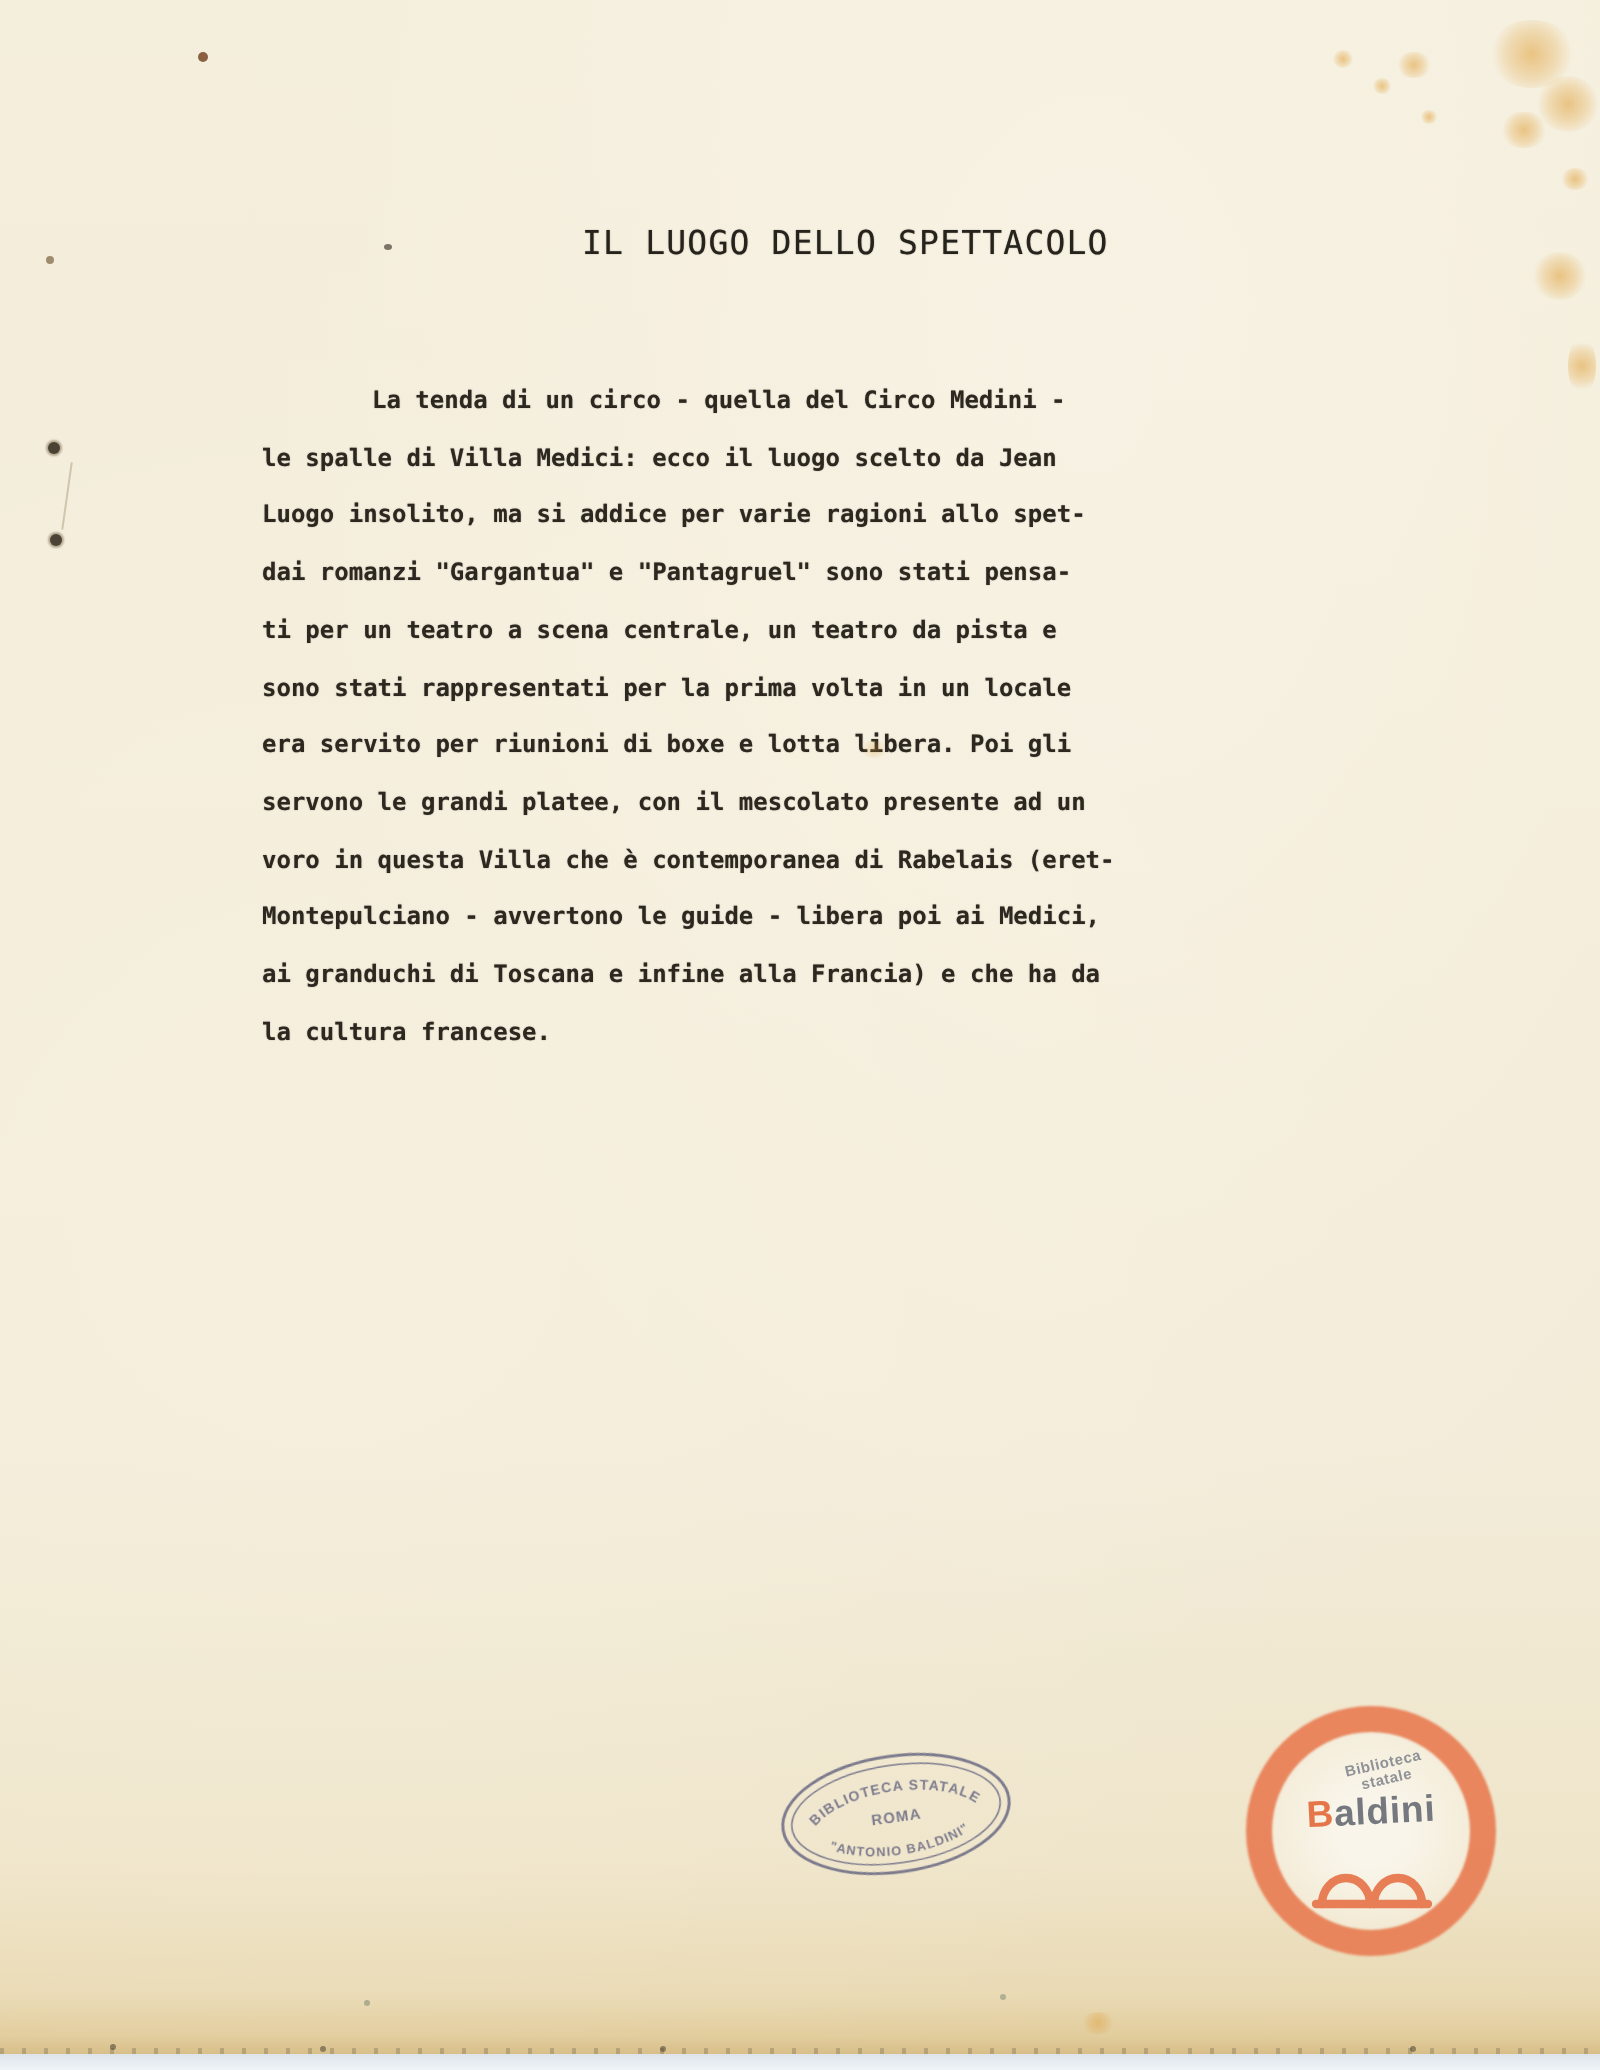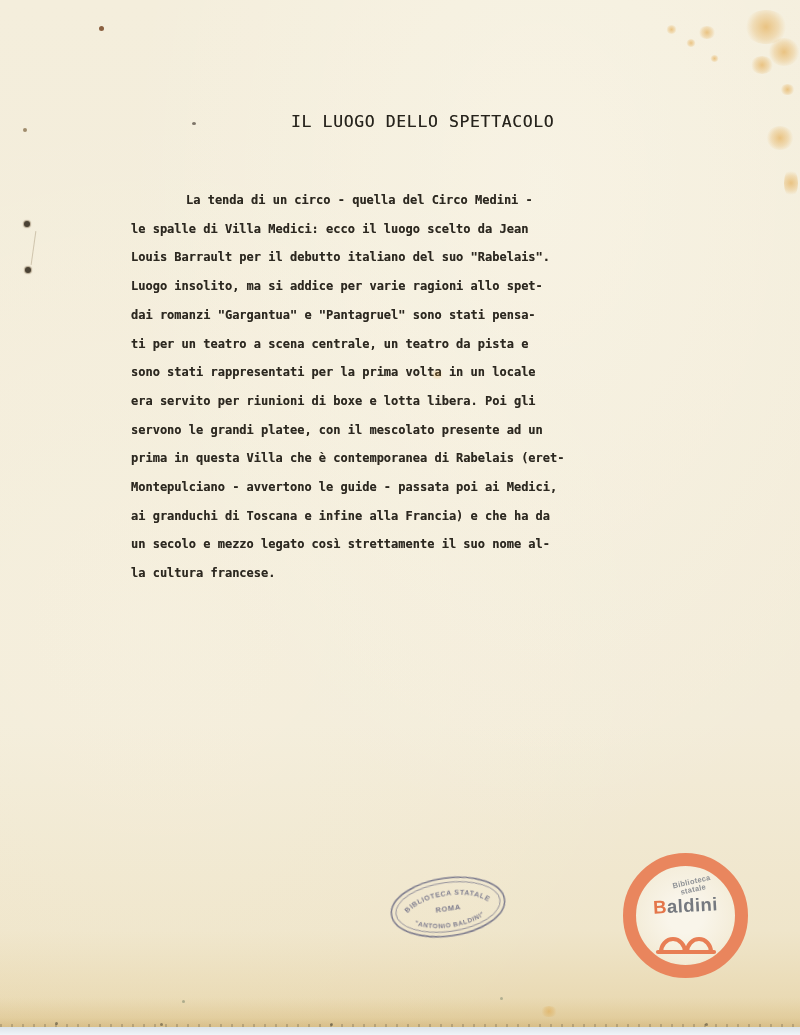--- a/index.html
+++ b/index.html
@@ -76,31 +76,29 @@
 </head>
 <body>
 
 <div class="page">
 
   <div class="title">IL LUOGO DELLO SPETTACOLO</div>
 
   <div class="body-text">
     <div class="body-line">La tenda di un circo - quella del Circo Medini -</div>
     <div class="body-line">le spalle di Villa Medici: ecco il luogo scelto da Jean</div>
-    <div class="body-line">Louis Barrault per il debutto italiano del suo "Rabelais".</div>
     <div class="body-line">Luogo insolito, ma si addice per varie ragioni allo spet-</div>
     <div class="body-line">dai romanzi "Gargantua" e "Pantagruel" sono stati pensa-</div>
     <div class="body-line">ti per un teatro a scena centrale, un teatro da pista e</div>
     <div class="body-line">sono stati rappresentati per la prima volta in un locale</div>
     <div class="body-line">era servito per riunioni di boxe e lotta libera. Poi gli</div>
     <div class="body-line">servono le grandi platee, con il mescolato presente ad un</div>
-    <div class="body-line">prima in questa Villa che è contemporanea di Rabelais (eret-</div>
-    <div class="body-line">Montepulciano - avvertono le guide - passata poi ai Medici,</div>
+    <div class="body-line">voro in questa Villa che è contemporanea di Rabelais (eret-</div>
+    <div class="body-line">Montepulciano - avvertono le guide - libera poi ai Medici,</div>
     <div class="body-line">ai granduchi di Toscana e infine alla Francia) e che ha da</div>
-    <div class="body-line">un secolo e mezzo legato così strettamente il suo nome al-</div>
     <div class="body-line">la cultura francese.</div>
   </div>
 
   <svg class="oval-stamp" viewBox="0 0 122 66" width="122" height="66">
     <ellipse cx="61" cy="33" rx="57" ry="29" fill="none" stroke="#5d5e7c" stroke-width="1.5"></ellipse>
     <ellipse cx="61" cy="33" rx="52.5" ry="24.5" fill="none" stroke="#5d5e7c" stroke-width="0.8"></ellipse>
     <defs>
       <path id="arc-top" d="M 19 35 A 45 21 0 0 1 103 35" fill="none"></path>
       <path id="arc-bot" d="M 15 37 A 48 23 0 0 0 107 37" fill="none"></path>
     </defs>

